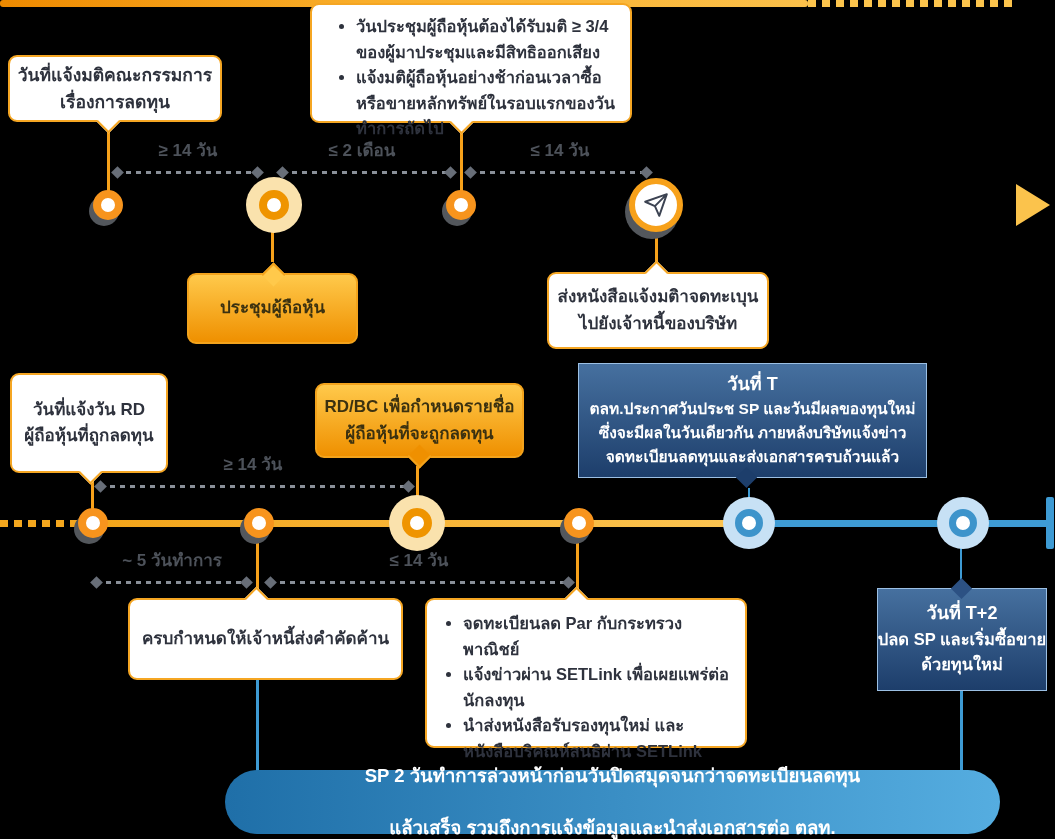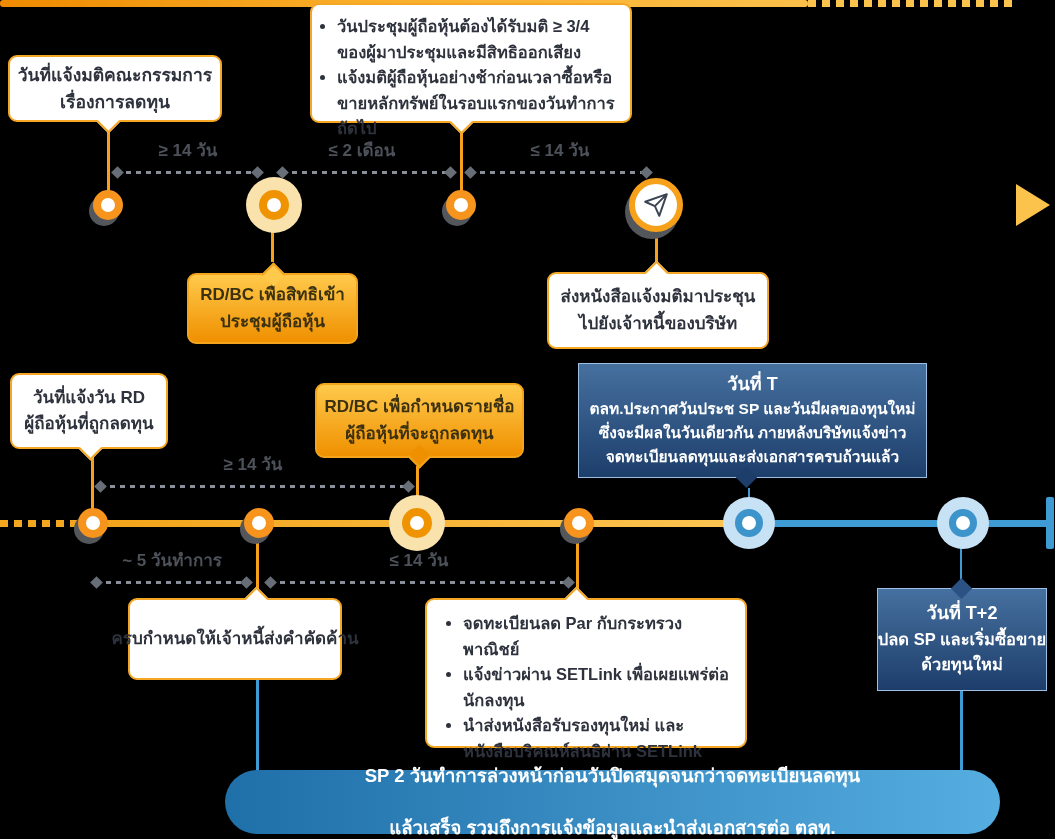--- a/index.html
+++ b/index.html
@@ -87,37 +87,36 @@
         </svg>
     </span>
   </div>
 
   <div class="bx wb center" style="left:8px;top:55px;width:214px;height:67px;font-size:17.5px;line-height:1.5;">
     <div class="pt w-b" style="left:90px;"></div>
     <div class="nw">วันที่แจ้งมติคณะกรรมการ</div>
     <div class="nw">เรื่องการลดทุน</div>
   </div>
 
-  <div class="bx wb" style="left:310px;top:3px;width:322px;height:120px;font-size:16.5px;padding:9px 12px 8px 5px;">
+  <div class="bx wb" style="left:310px;top:3px;width:322px;height:120px;font-size:16.5px;padding:9px 12px 8px 24px;">
     <div class="pt w-b" style="left:141px;"></div>
     <ul>
       <li>วันประชุมผู้ถือหุ้นต้องได้รับมติ ≥ 3/4 ของผู้มาประชุมและมีสิทธิออกเสียง</li>
       <li>แจ้งมติผู้ถือหุ้นอย่างช้าก่อนเวลาซื้อหรือขายหลักทรัพย์ในรอบแรกของวันทำการถัดไป</li>
     </ul>
   </div>
 
   <div class="bx ob center" style="left:187px;top:273px;width:171px;height:71px;font-size:17px;line-height:1.55;">
     <div class="pt o-t" style="left:76px;"></div>
-    <div class="nw">RD/BC เพื่อสิทธิเข้า</div>
     <div class="nw">ประชุมผู้ถือหุ้น</div>
   </div>
 
   <div class="bx wb center" style="left:547px;top:272px;width:222px;height:77px;font-size:17px;line-height:1.55;">
     <div class="pt w-t" style="left:99px;"></div>
-    <div class="nw">ส่งหนังสือแจ้งมติมาประชุน</div>
+    <div class="nw">ส่งหนังสือแจ้งมติาจดทะเบุน</div>
     <div class="nw">ไปยังเจ้าหนี้ของบริษัท</div>
   </div>
 
   <div class="hline" style="left:0;top:520px;width:78px;background:repeating-linear-gradient(90deg,#f4a71e 0 8px,transparent 8px 14px);border-radius:0;"></div>
   <div class="hline" style="left:78px;top:520px;width:672px;background:linear-gradient(90deg,#f2a318,#fcc553);"></div>
   <div class="hline" style="left:750px;top:520px;width:296px;background:#3e9bd4;border-radius:0;"></div>
   <div class="cap" style="left:1046px;top:497px;height:52px;background:#3e9bd4;"></div>
 
   <div class="dashline" style="left:100px;top:485px;width:308px;"></div>
   <div class="dia" style="left:96px;top:482px;"></div>
@@ -145,41 +144,41 @@
   <div class="node" style="left:78px;top:508px;"></div>
   <div class="node" style="left:244px;top:508px;"></div>
   <div class="halo" style="left:389px;top:495px;"></div>
   <div class="node noshadow" style="left:402px;top:508px;border-color:#ef9400;"></div>
   <div class="node" style="left:564px;top:508px;"></div>
   <div class="halo blue" style="left:723px;top:497px;"></div>
   <div class="node blue noshadow" style="left:735px;top:509px;"></div>
   <div class="halo blue" style="left:937px;top:497px;"></div>
   <div class="node blue noshadow" style="left:949px;top:509px;"></div>
 
-  <div class="bx wb center" style="left:10px;top:373px;width:158px;height:76px;font-size:17px;line-height:1.55;">
+  <div class="bx wb center" style="left:10px;top:373px;width:158px;height:100px;font-size:17px;line-height:1.55;">
     <div class="pt w-b" style="left:70px;"></div>
     <div class="nw">วันที่แจ้งวัน RD</div>
     <div class="nw">ผู้ถือหุ้นที่ถูกลดทุน</div>
   </div>
 
   <div class="bx ob center" style="left:315px;top:383px;width:209px;height:75px;font-size:17px;line-height:1.55;">
     <div class="pt o-b" style="left:94px;"></div>
     <div class="nw">RD/BC เพื่อกำหนดรายชื่อ</div>
     <div class="nw">ผู้ถือหุ้นที่จะถูกลดทุน</div>
   </div>
 
   <div class="bx bb center" style="left:578px;top:363px;width:349px;height:115px;padding:6px 10px;">
     <div class="pt n-b" style="left:160px;"></div>
     <div class="t-title">วันที่ T</div>
     <div class="t-body nw">ตลท.ประกาศวันประช SP และวันมีผลของทุนใหม่</div>
     <div class="t-body nw">ซึ่งจะมีผลในวันเดียวกัน ภายหลังบริษัทแจ้งข่าว</div>
     <div class="t-body nw">จดทะเบียนลดทุนและส่งเอกสารครบถ้วนแล้ว</div>
   </div>
 
-  <div class="bx wb center" style="left:128px;top:598px;width:214px;height:82px;font-size:17px;line-height:1.6;">
+  <div class="bx wb center" style="left:128px;top:598px;width:275px;height:82px;font-size:17px;line-height:1.6;">
     <div class="pt w-t" style="left:118px;"></div>
     <div class="nw">ครบกำหนดให้เจ้าหนี้ส่งคำคัดค้าน</div>
   </div>
 
   <div class="bx wb" style="left:425px;top:598px;width:322px;height:150px;font-size:16.5px;padding:11px 12px 8px 16px;">
     <div class="pt w-t" style="left:141px;"></div>
     <ul>
       <li>จดทะเบียนลด Par กับกระทรวงพาณิชย์</li>
       <li>แจ้งข่าวผ่าน SETLink เพื่อเผยแพร่ต่อนักลงทุน</li>
       <li>นำส่งหนังสือรับรองทุนใหม่ และหนังสือบริคณห์สนธิผ่าน SETLink</li>

